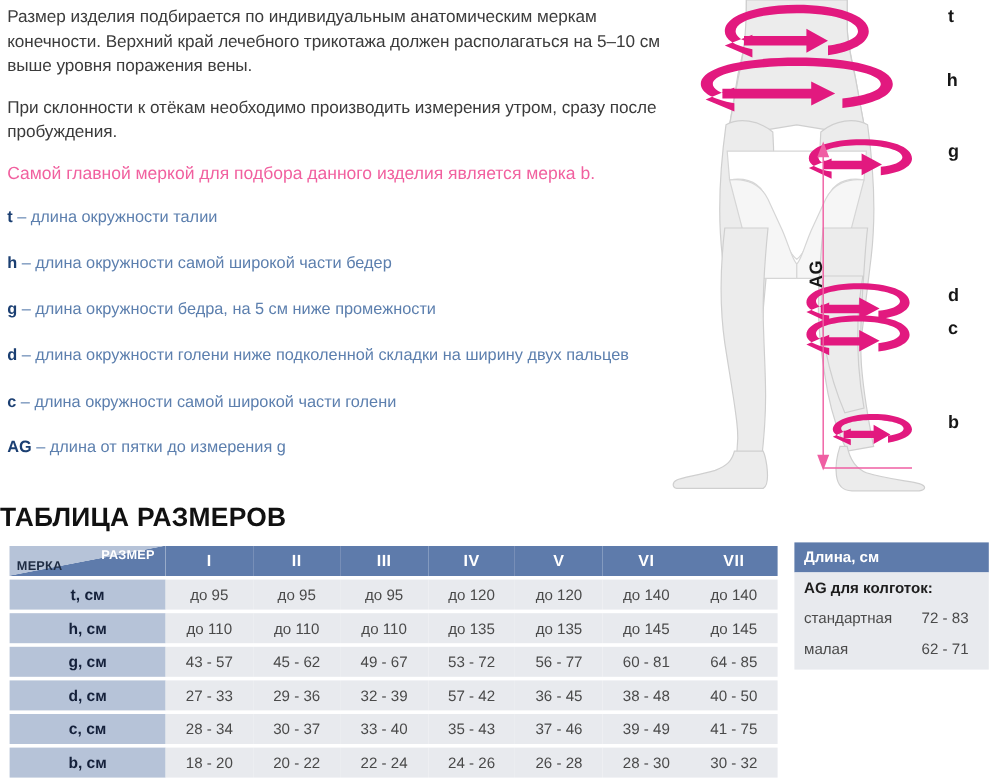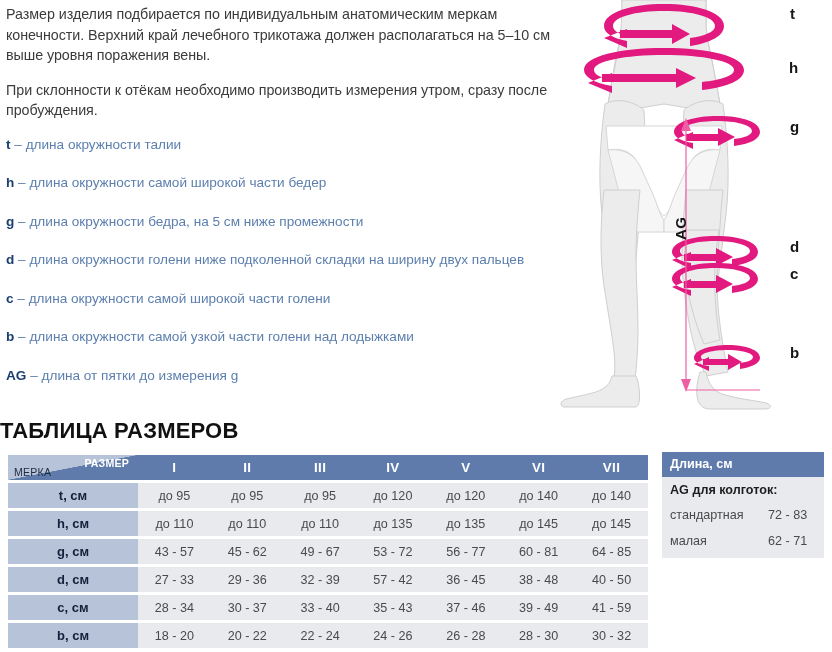--- a/index.html
+++ b/index.html
@@ -136,21 +136,21 @@
     color: #ffffff;
     font-size: 10.6px;
     font-weight: bold;
     letter-spacing: 0.2px;
   }
   th.corner-cell .lbl-merka {
     position: absolute;
     left: 6px; bottom: 2px;
     color: #1e2c44;
     font-size: 10.6px;
-    font-weight: normal;
+    font-weight: bold;
     letter-spacing: 0.2px;
   }
 
   th.size-head {
     background: #5e7bab;
     color: #ffffff;
     font-size: 13.4px;
     font-weight: bold;
     text-align: center;
     letter-spacing: 0.4px;
@@ -209,20 +209,21 @@
   #length-body .len-row .len-val { min-width: 48px; text-align: left; }
 </style>
 </head>
 <body>
 
 <div id="top-area">
 
   <div id="text-column">
     <p class="intro-par">Размер изделия подбирается по индивидуальным анатомическим меркам конечности. Верхний край лечебного трикотажа должен располагаться на 5–10 см выше уровня поражения вены.</p>
     <p class="intro-par">При склонности к отёкам необходимо производить измерения утром, сразу после пробуждения.</p>
+    <p class="highlight-line">Самой главной меркой для подбора данного изделия является мерка b.</p>
 
     <p class="measure-line">
       <span class="key">t</span>
       <span class="dash">–</span>
       <span>длина окружности талии</span>
     </p>
     <p class="measure-line">
       <span class="key">h</span>
       <span class="dash">–</span>
       <span>длина окружности самой широкой части бедер</span>
@@ -234,25 +235,20 @@
     </p>
     <p class="measure-line">
       <span class="key">d</span>
       <span class="dash">–</span>
       <span>длина окружности голени ниже подколенной складки на ширину двух пальцев</span>
     </p>
     <p class="measure-line">
       <span class="key">c</span>
       <span class="dash">–</span>
       <span>длина окружности самой широкой части голени</span>
-    </p>
-    <p class="measure-line">
-      <span class="key">b</span>
-      <span class="dash">–</span>
-      <span>длина окружности самой узкой части голени над лодыжками</span>
     </p>
     <p class="measure-line">
       <span class="key">AG</span>
       <span class="dash">–</span>
       <span>длина от пятки до измерения g</span>
     </p>
   </div>
 
   <div id="figure-wrap">
     <svg id="figure-svg" width="272" height="412" viewBox="0 0 272 412" xmlns="http://www.w3.org/2000/svg">
@@ -402,21 +398,21 @@
       <td class="value-cell">40 - 50</td>
     </tr>
     <tr>
       <td class="row-label">c, см</td>
       <td class="value-cell">28 - 34</td>
       <td class="value-cell">30 - 37</td>
       <td class="value-cell">33 - 40</td>
       <td class="value-cell">35 - 43</td>
       <td class="value-cell">37 - 46</td>
       <td class="value-cell">39 - 49</td>
-      <td class="value-cell">41 - 59</td>
+      <td class="value-cell">41 - 75</td>
     </tr>
     <tr>
       <td class="row-label">b, см</td>
       <td class="value-cell">18 - 20</td>
       <td class="value-cell">20 - 22</td>
       <td class="value-cell">22 - 24</td>
       <td class="value-cell">24 - 26</td>
       <td class="value-cell">26 - 28</td>
       <td class="value-cell">28 - 30</td>
       <td class="value-cell">30 - 32</td>

